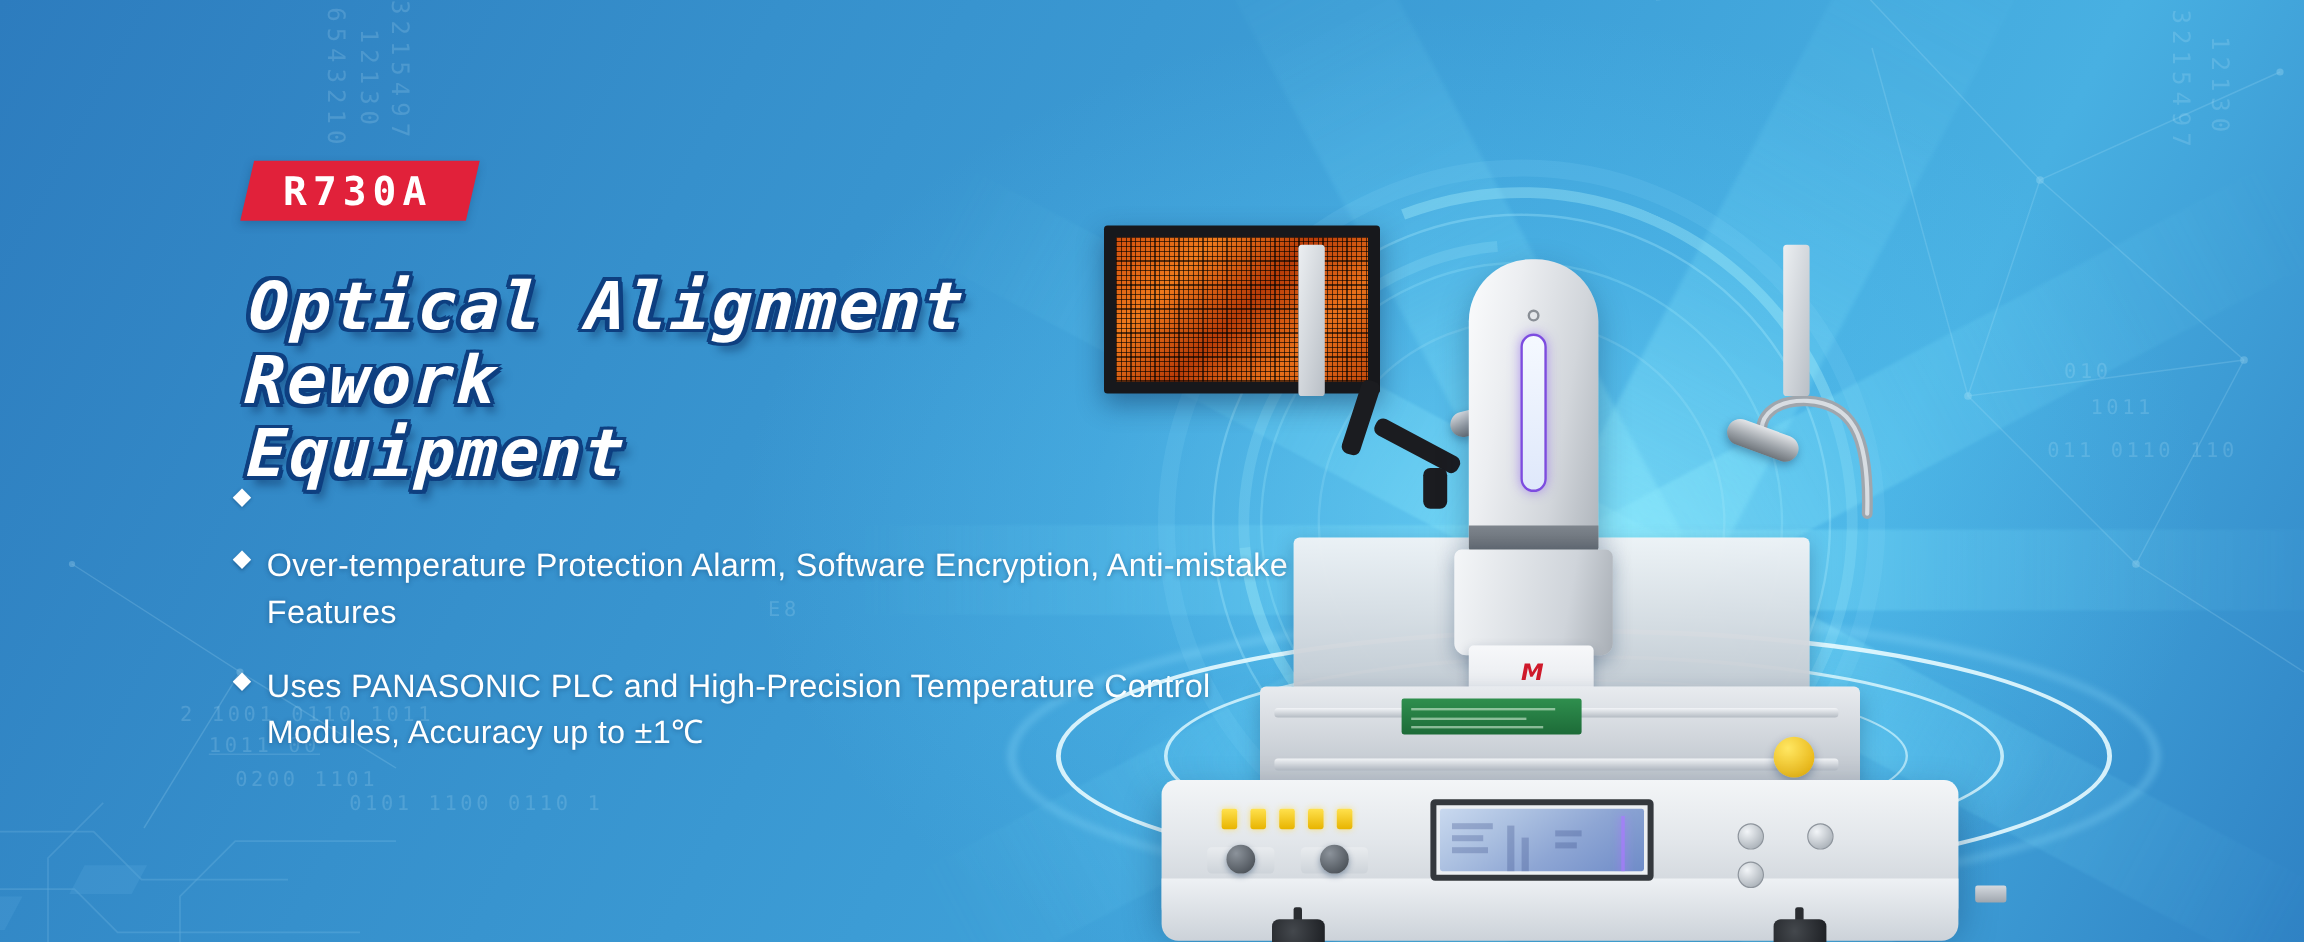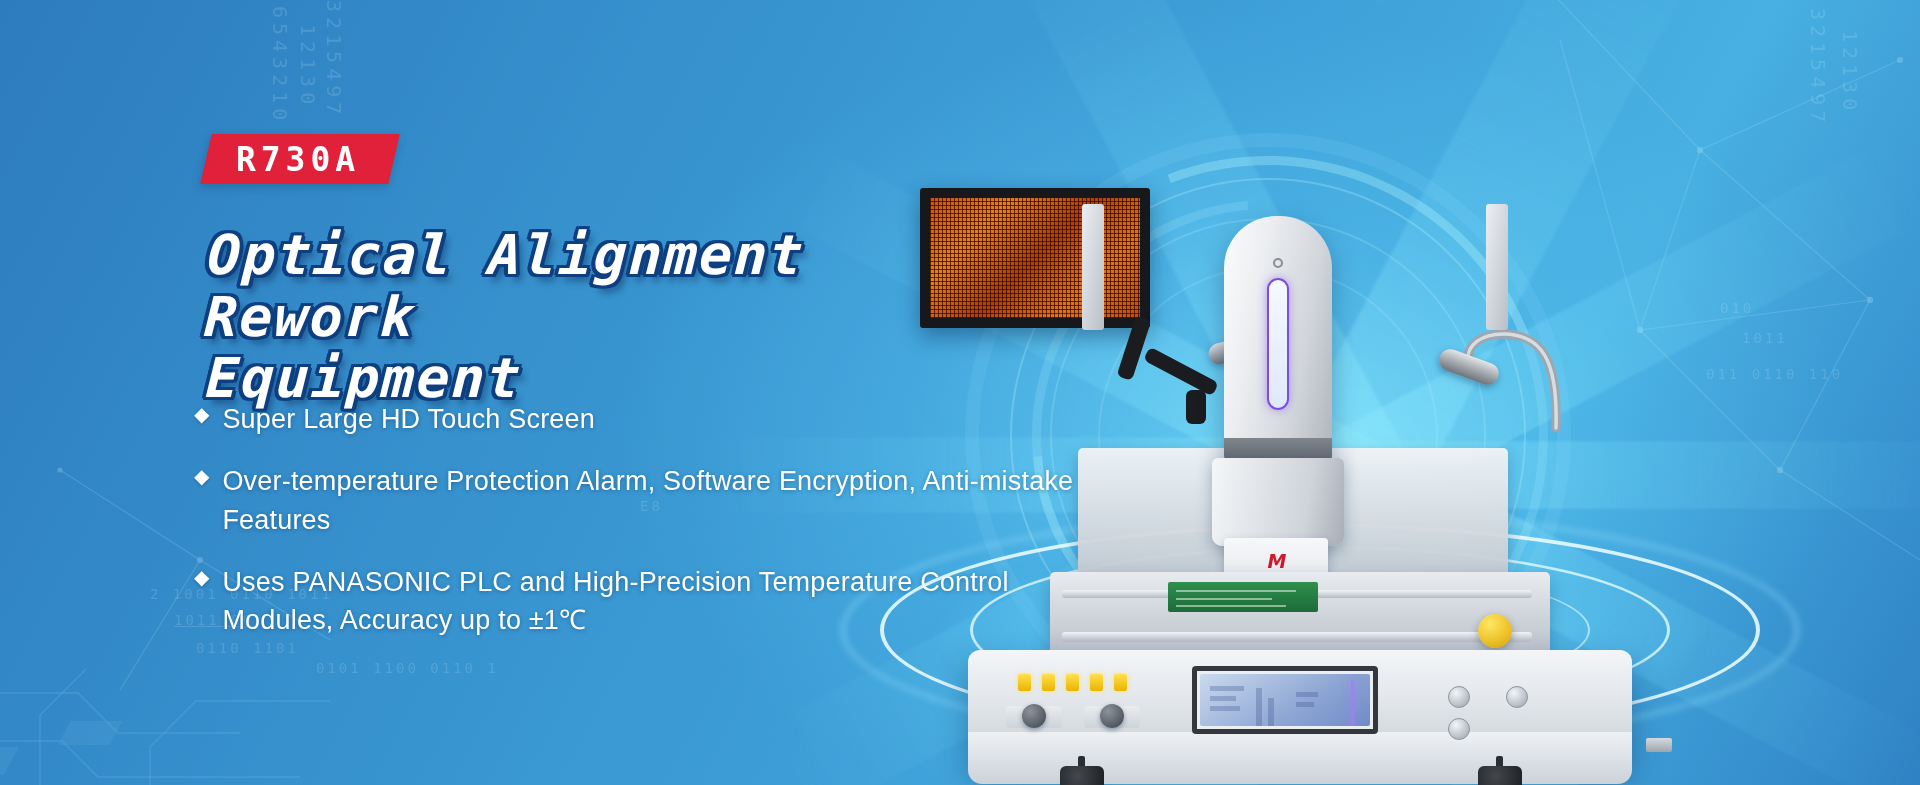--- a/index.html
+++ b/index.html
@@ -38,21 +38,21 @@
   .hud.h2{ left:1050px; top:218px; width:436px; height:436px; border-color:rgba(175,240,255,.22); }
   .hud.h3{ left:965px; top:133px; width:606px; height:606px; border-width:14px; border-color:rgba(150,225,255,.13); }
   .hud.h4{ left:1098px; top:266px; width:340px; height:340px; border-color:rgba(190,245,255,.17); }
   .hud-arc{ position:absolute; border-radius:50%; border:9px solid transparent;
     border-top-color:rgba(190,250,255,.30); border-right-color:rgba(190,250,255,.16); }
   .hud-arc.a1{ left:988px; top:156px; width:560px; height:560px; transform:rotate(24deg); }
   .hud-arc.a2{ left:1032px; top:200px; width:472px; height:472px; transform:rotate(-140deg); }
 
   .netlines{ position:absolute; inset:0; opacity:.40; }
   .binary{ position:absolute; color:rgba(215,245,255,.17); font-family:"DejaVu Sans Mono", monospace;
-    font-size:14px; letter-spacing:3px; white-space:nowrap; }
+    font-size:17px; letter-spacing:3px; white-space:nowrap; }
   .binary.vert{ writing-mode:vertical-rl; letter-spacing:5px; font-size:20px; }
 
   .circuit{ position:absolute; left:0; bottom:0; width:560px; height:300px; opacity:.30; }
 
   
   .copy{ position:absolute; left:0; top:0; width:1080px; height:785px; }
 
   .badge{ position:absolute; left:206px; top:134px; height:50px; padding:0 34px 0 30px;
     display:flex; align-items:center;
     background:#e1213a; transform:skewX(-13deg);
@@ -262,40 +262,39 @@
     <div class="binary vert" style="left:268px; top:6px;">6543210</div>
     <div class="binary vert" style="left:296px; top:24px;">12130</div>
     <div class="binary vert" style="left:322px; top:0px;">3215497</div>
     <div class="binary vert" style="left:1806px; top:8px;">3215497</div>
     <div class="binary vert" style="left:1838px; top:30px;">12130</div>
     <div class="binary" style="left:1720px; top:300px;">010</div>
     <div class="binary" style="left:1742px; top:330px;">1011</div>
     <div class="binary" style="left:1686px; top:366px;margin-left:20px;">011 0110 110</div>
     <div class="binary" style="left:150px; top:586px;">2 1001 0110 1011</div>
     <div class="binary" style="left:174px; top:612px;text-decoration:underline;">1011 00</div>
-    <div class="binary" style="left:196px; top:640px;">0110 1101</div>
-    <div class="binary" style="left:316px; top:660px;text-align:center;">0101 1100 0110 1</div>
+    <div class="binary" style="left:196px; top:640px;">0200 1101</div>
+    <div class="binary" style="left:291px; top:660px;text-align:center;">0101 1100 0110 1</div>
     <div class="binary" style="left:640px; top:498px;">E8</div>
   </div>
 
   <div class="copy">
 
     <div class="badge">
       <span class="badge-label">R730A</span>
     </div>
 
     <div class="headline">
       <span class="headline-line">Optical  Alignment  Rework</span>
       <span class="headline-line">Equipment</span>
     </div>
 
     <div class="bullets">
       <div class="bullet">
         <span class="bullet-marker">◆</span>
-        <span class="bullet-text">Super Large HD Touch Screen</span>
       </div>
       <div class="bullet">
         <span class="bullet-marker">◆</span>
         <span class="bullet-text">Over-temperature Protection Alarm, Software Encryption, Anti-mistake Features</span>
       </div>
       <div class="bullet">
         <span class="bullet-marker">◆</span>
         <span class="bullet-text">Uses PANASONIC PLC and High-Precision Temperature Control Modules, Accuracy up to ±1℃</span>
       </div>
     </div>

